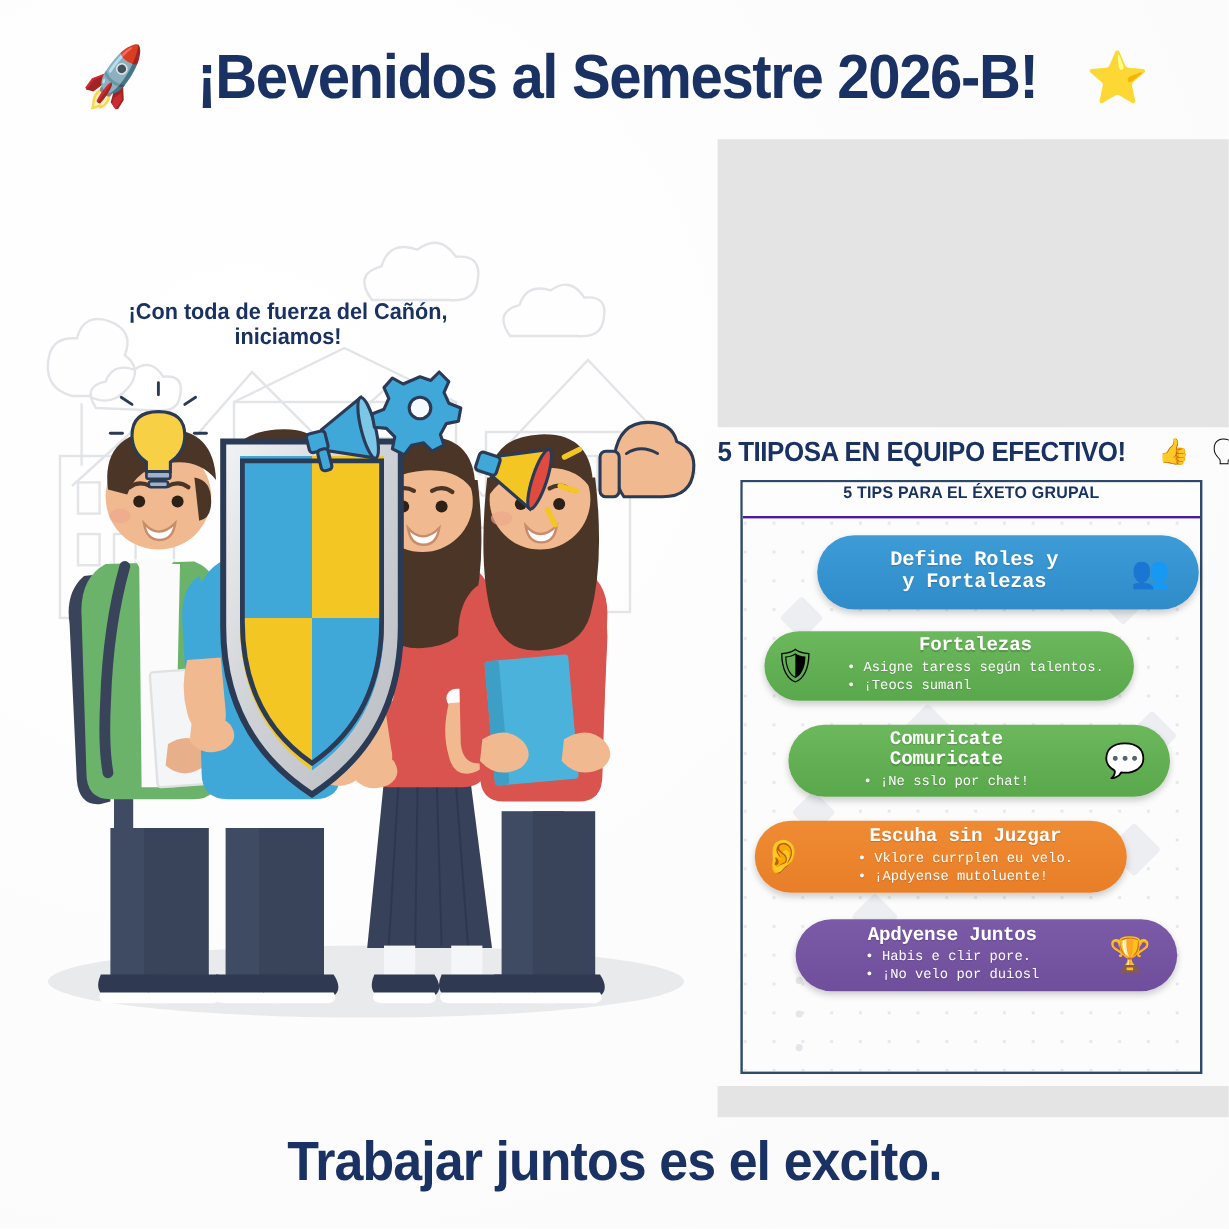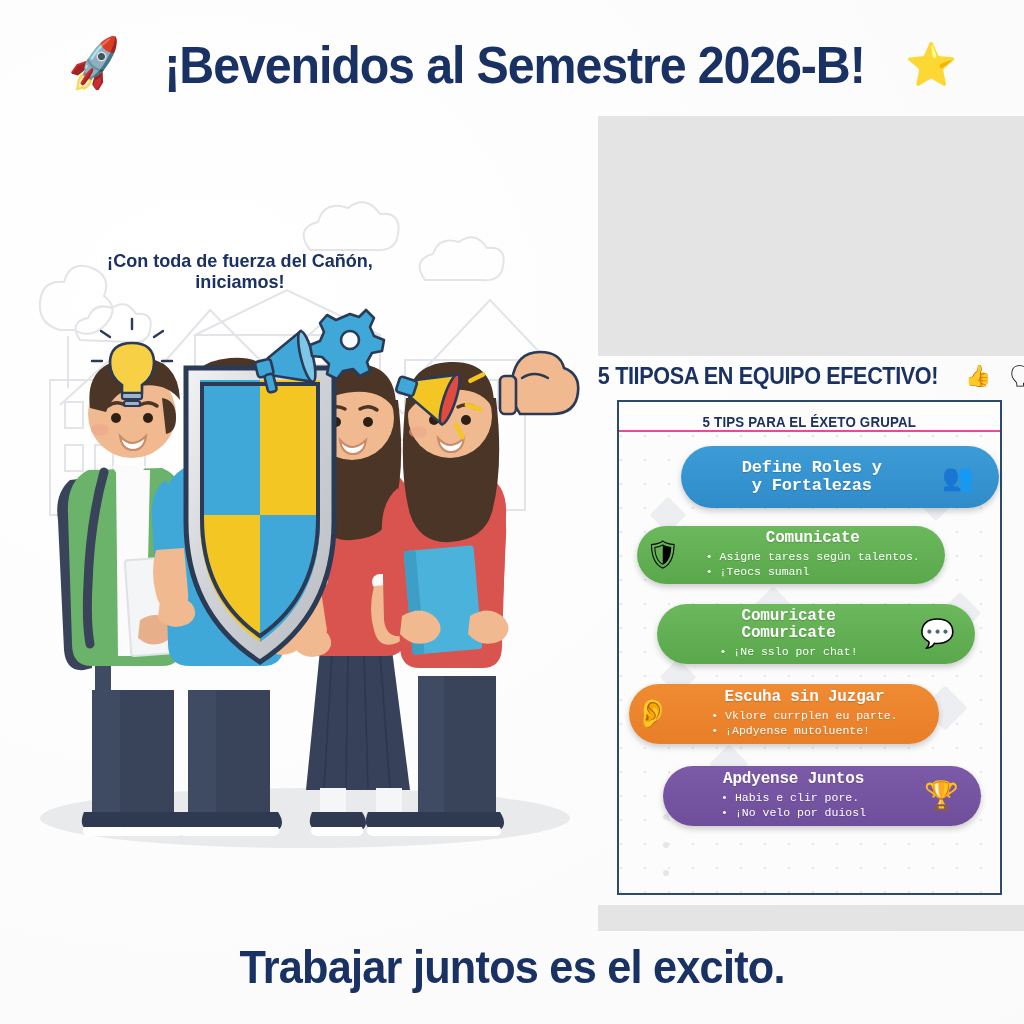--- a/index.html
+++ b/index.html
@@ -86,22 +86,22 @@
     box-sizing:border-box;
   }
   .tips-panel-inner{
     position:absolute;left:0;top:0;right:0;bottom:0;
     background-image:
       radial-gradient(circle, rgba(120,130,150,.16) 1.4px, transparent 1.6px);
     background-size:24px 24px;
     background-position:14px 46px;
   }
   .panel-subtitle{
-    position:relative;height:28px;border-bottom:2px solid #ec4899;
-    display:flex;align-items:flex-end;justify-content:center;
+    position:relative;height:28px;border-bottom:2px solid #4c1d95;
+    display:flex;align-items:flex-start;justify-content:center;
     background:#fdfdfd;
   }
   .panel-subtitle span{
     font-weight:bold;font-size:14px;color:#1a3263;letter-spacing:.2px;
     transform:scaleX(0.95);
   }
   .diamond{
     position:absolute;width:34px;height:34px;background:#eceef1;
     transform:rotate(45deg);border-radius:3px;
   }
@@ -454,21 +454,21 @@
         <div class="card-icon" style="padding-right:26px;">
           <span class="ic ic-pair">👥</span>
         </div>
       </div>
 
       <div class="card card2">
         <div class="card-icon" style="padding-left:8px;">
           <span class="ic">🛡</span>
         </div>
         <div class="card-body">
-          <div class="card-title">Comunicate</div>
+          <div class="card-title">Fortalezas</div>
           <ul class="bullets">
             <li>Asigne taress según talentos.</li>
             <li>¡Teocs sumanl</li>
           </ul>
         </div>
       </div>
 
       <div class="card card3">
         <div class="card-body">
           <div class="card-title">
@@ -484,21 +484,21 @@
         </div>
       </div>
 
       <div class="card card4">
         <div class="card-icon" style="padding-left:6px;">
           <span class="ic">👂</span>
         </div>
         <div class="card-body">
           <div class="card-title">Escuha sin Juzgar</div>
           <ul class="bullets">
-            <li>Vklore currplen eu parte.</li>
+            <li>Vklore currplen eu velo.</li>
             <li>¡Apdyense mutoluente!</li>
           </ul>
         </div>
       </div>
 
       <div class="card card5">
         <div class="card-body">
           <div class="card-title">Apdyense Juntos</div>
           <ul class="bullets">
             <li>Habis e clir pore.</li>

